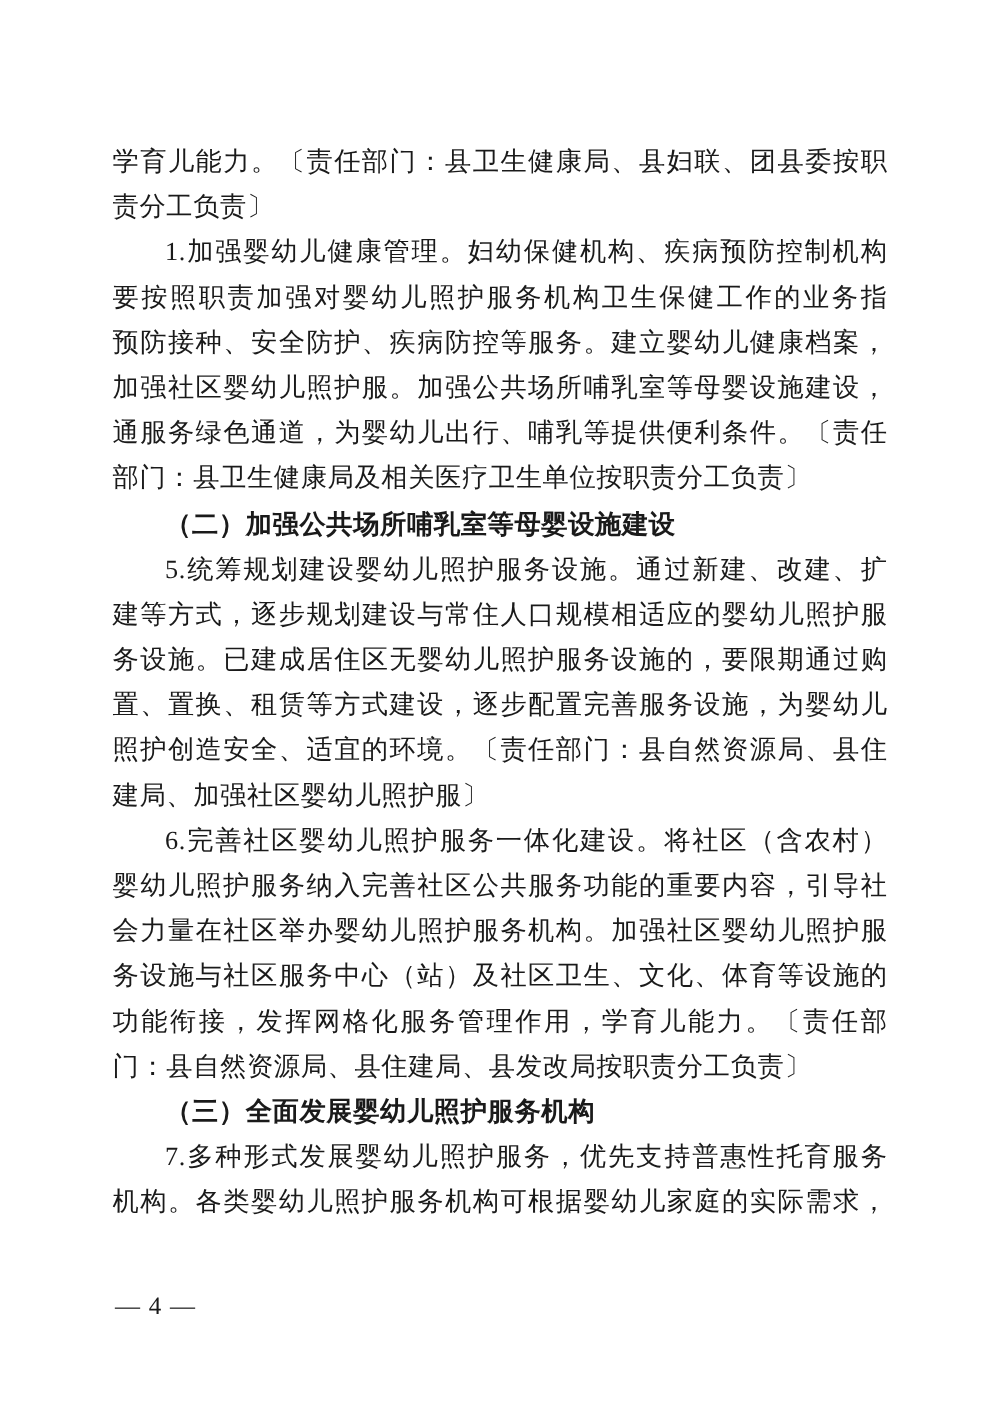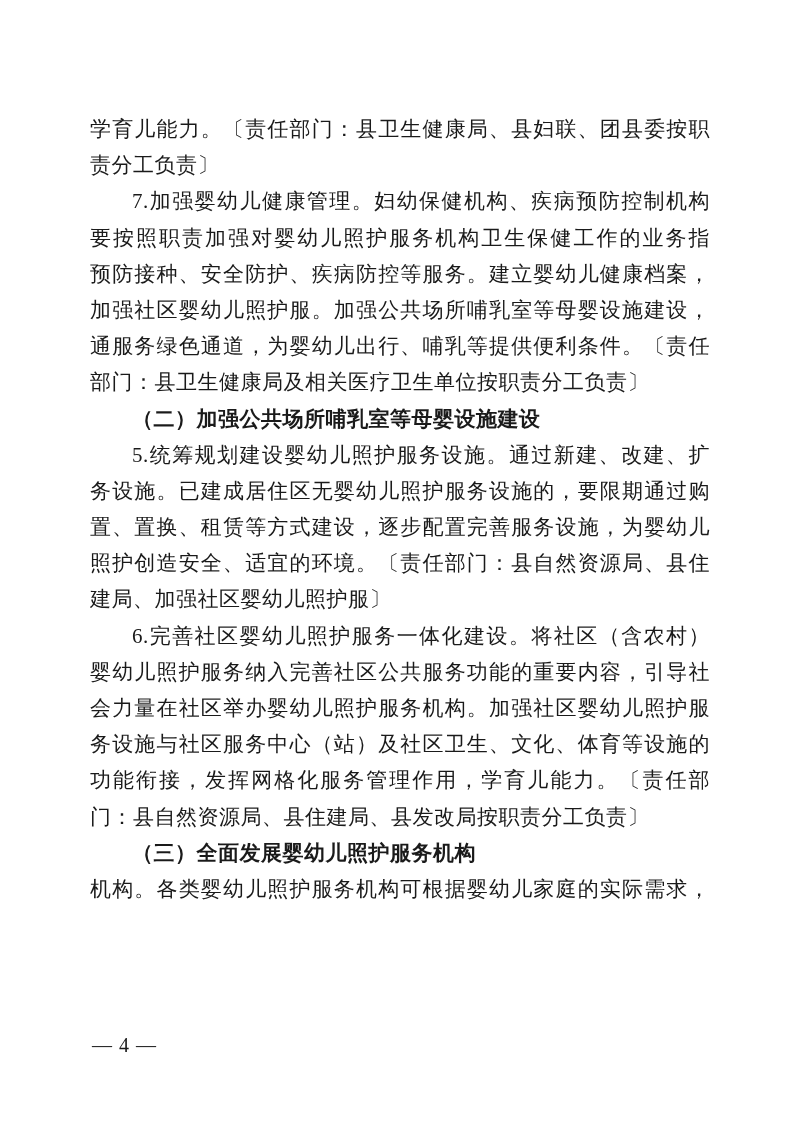--- a/index.html
+++ b/index.html
@@ -53,35 +53,37 @@
     color: #1a1a1a;
   }
 </style>
 </head>
 <body>
 
 <div class="page">
   <main class="doc-body">
     <p class="ln j">学育儿能力。〔责任部门：县卫生健康局、县妇联、团县委按职</p>
     <p class="ln">责分工负责〕</p>
-    <p class="ln ind j">7.加强婴幼儿健康管理。妇幼保健机构、疾病预防控制机构</p>
+    <p class="ln ind j">1.加强婴幼儿健康管理。妇幼保健机构、疾病预防控制机构</p>
     <p class="ln j">要按照职责加强对婴幼儿照护服务机构卫生保健工作的业务指导、</p>
     <p class="ln j">预防接种、安全防护、疾病防控等服务。建立婴幼儿健康档案，</p>
     <p class="ln j">加强社区婴幼儿照护服。加强公共场所哺乳室等母婴设施建设，畅</p>
     <p class="ln j">通服务绿色通道，为婴幼儿出行、哺乳等提供便利条件。〔责任</p>
     <p class="ln">部门：县卫生健康局及相关医疗卫生单位按职责分工负责〕</p>
     <p class="ln ind hd">（二）加强公共场所哺乳室等母婴设施建设</p>
     <p class="ln ind j">5.统筹规划建设婴幼儿照护服务设施。通过新建、改建、扩</p>
+    <p class="ln j">建等方式，逐步规划建设与常住人口规模相适应的婴幼儿照护服</p>
     <p class="ln j">务设施。已建成居住区无婴幼儿照护服务设施的，要限期通过购</p>
     <p class="ln j">置、置换、租赁等方式建设，逐步配置完善服务设施，为婴幼儿</p>
     <p class="ln j">照护创造安全、适宜的环境。〔责任部门：县自然资源局、县住</p>
     <p class="ln">建局、加强社区婴幼儿照护服〕</p>
     <p class="ln ind j">6.完善社区婴幼儿照护服务一体化建设。将社区（含农村）</p>
     <p class="ln j">婴幼儿照护服务纳入完善社区公共服务功能的重要内容，引导社</p>
     <p class="ln j">会力量在社区举办婴幼儿照护服务机构。加强社区婴幼儿照护服</p>
     <p class="ln j">务设施与社区服务中心（站）及社区卫生、文化、体育等设施的</p>
     <p class="ln j">功能衔接，发挥网格化服务管理作用，学育儿能力。〔责任部</p>
     <p class="ln">门：县自然资源局、县住建局、县发改局按职责分工负责〕</p>
     <p class="ln ind hd">（三）全面发展婴幼儿照护服务机构</p>
+    <p class="ln ind j">7.多种形式发展婴幼儿照护服务，优先支持普惠性托育服务</p>
     <p class="ln j">机构。各类婴幼儿照护服务机构可根据婴幼儿家庭的实际需求，</p>
   </main>
   <div class="page-number">— 4 —</div>
 </div>
 
 </body></html>

